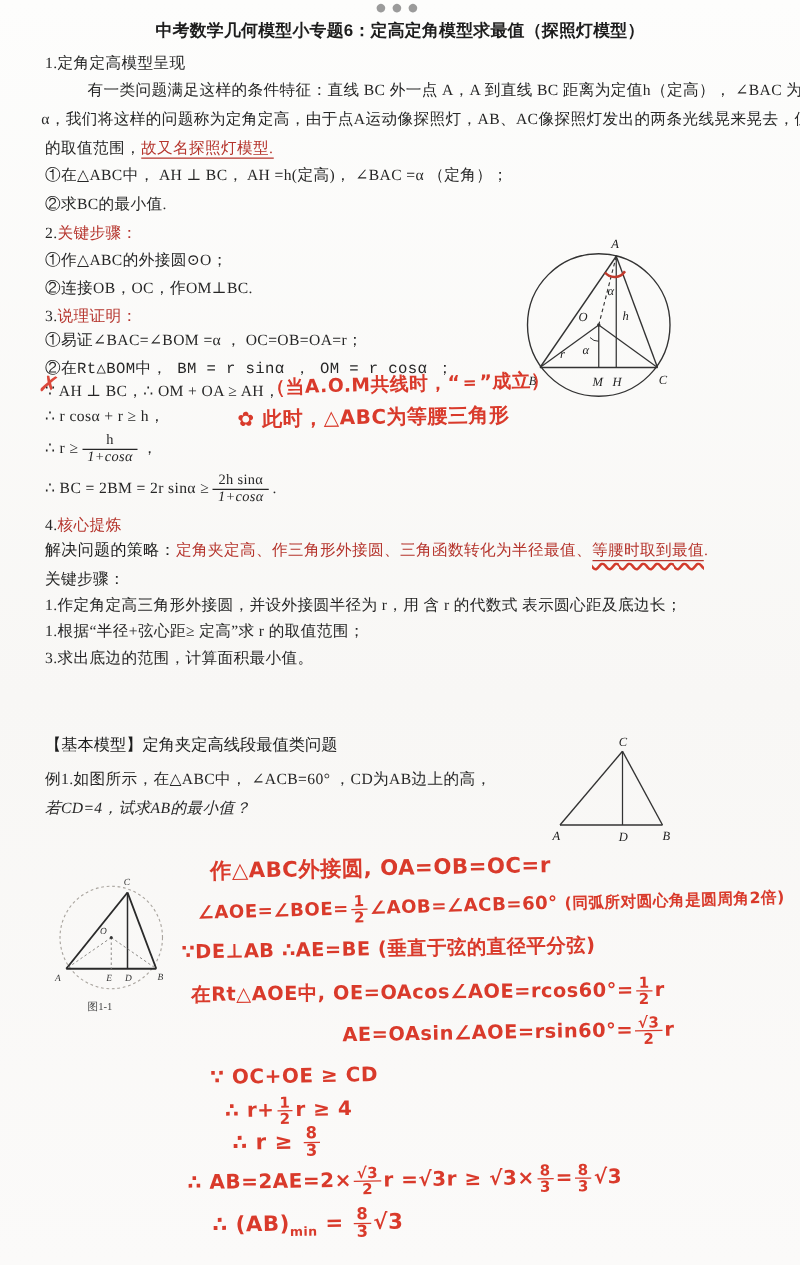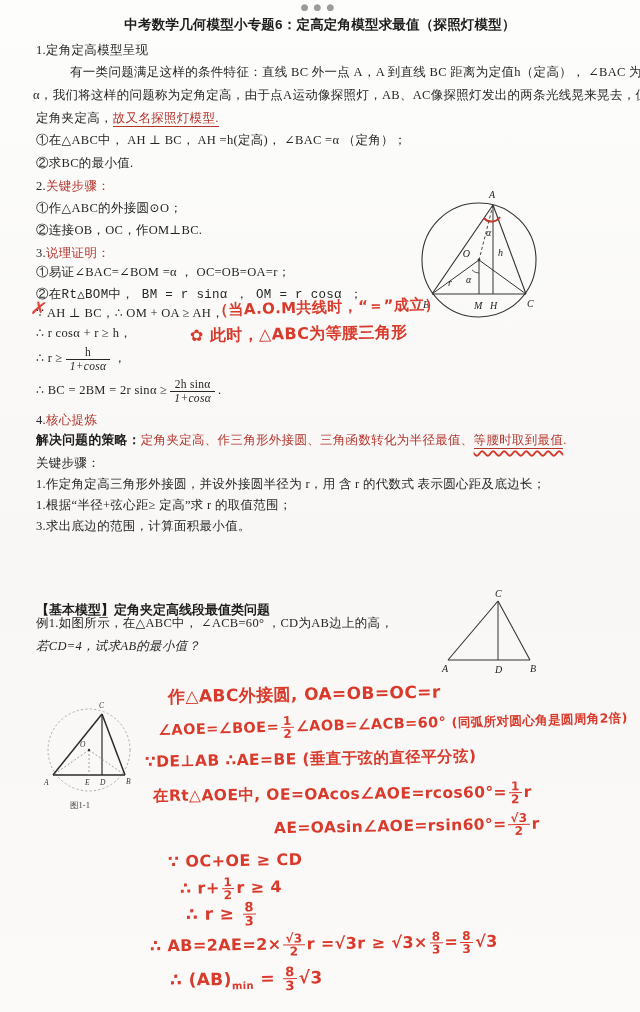--- a/index.html
+++ b/index.html
@@ -9,21 +9,21 @@
     background:linear-gradient(180deg,#fdfdfc 0%,#f8f7f5 55%,#fbfaf9 100%);
     font-family:"Liberation Serif","DejaVu Serif",serif;color:#262626;
   }
   .abs{position:absolute;white-space:nowrap;}
   .dots{width:100%;text-align:center;top:2px;left:0;color:#9b9b9b;font-size:9px;letter-spacing:5px;font-family:"DejaVu Sans",sans-serif;}
   .title{width:100%;text-align:center;top:16px;left:0;font-family:"Liberation Sans","DejaVu Sans",sans-serif;font-weight:bold;font-size:13.5px;color:#1d1d1d;letter-spacing:0.2px;}
   .pl{font-size:12.5px;letter-spacing:0.3px;}
   .red{color:#b5342c;}
   .rughl{border-bottom:1.4px solid #b5342c;padding-bottom:1px;}
   .wavy{border-bottom:1px solid #b5342c;text-decoration:underline wavy #d23b2c 2px;text-underline-offset:6px;padding-bottom:1px;}
-  .boldsans{font-family:"Liberation Sans","DejaVu Sans",sans-serif;font-weight:bold;font-size:12.8px;color:#1d1d1d;margin-top:14px;}
+  .boldsans{font-family:"Liberation Sans","DejaVu Sans",sans-serif;font-weight:normal;font-size:12.8px;color:#1d1d1d;}
   .frac{display:inline-block;text-align:center;vertical-align:middle;line-height:1.1;font-size:11.5px;margin:0 3px;}
   .frac .num{display:block;padding:0 4px;}
   .frac .den{display:block;border-top:1px solid #262626;padding:0 4px;font-style:italic;}
   
   .hw{position:absolute;color:#d93a2b;font-family:"DejaVu Sans",sans-serif;font-weight:700;font-size:16px;white-space:nowrap;letter-spacing:0.4px;transform:rotate(-1deg);}
   .hfrac{display:inline-block;text-align:center;vertical-align:middle;line-height:1;font-size:12px;margin:0 2px;}
   .hfrac .num{display:block;padding:0 2px;}
   .hfrac .den{display:block;border-top:1.6px solid #d93a2b;padding:0 2px;}
   .hw sub{font-size:10px;}
   .scribble{position:absolute;color:rgba(215,52,38,0.9);font-size:19px;font-family:"DejaVu Sans",sans-serif;font-weight:bold;transform:rotate(12deg);}
@@ -37,21 +37,21 @@
 
 <div class="page">
 
   <div class="abs dots">●●●</div>
 
   <div class="abs title">中考数学几何模型小专题6：定高定角模型求最值（探照灯模型）</div>
 
   <div class="abs pl" style="left:36px;top:42px;">1.定角定高模型呈现</div>
   <div class="abs pl" style="left:70px;top:64px;">有一类问题满足这样的条件特征：直线 BC 外一点 A，A 到直线 BC 距离为定值h（定高）， ∠BAC 为定角</div>
   <div class="abs pl" style="left:33px;top:87px;">α，我们将这样的问题称为定角定高，由于点A运动像探照灯，AB、AC像探照灯发出的两条光线晃来晃去，但夹角</div>
-  <div class="abs pl" style="left:36px;top:110px;"><span>定角夹定高，</span><span class="red rughl">故又名探照灯模型.</span></div>
+  <div class="abs pl" style="left:36px;top:110px;"><span>的取值范围，</span><span class="red rughl">故又名探照灯模型.</span></div>
   <div class="abs pl" style="left:36px;top:132px;">①在△ABC中， AH ⊥ BC， AH =h(定高)， ∠BAC =α （定角）；</div>
   <div class="abs pl" style="left:36px;top:155px;">②求BC的最小值.</div>
 
   <div class="abs pl" style="left:36px;top:178px;"><span>2.</span><span class="red">关键步骤：</span></div>
   <div class="abs pl" style="left:36px;top:200px;">①作△ABC的外接圆⊙O；</div>
   <div class="abs pl" style="left:36px;top:222px;">②连接OB，OC，作OM⊥BC.</div>
 
   <div class="abs pl" style="left:36px;top:245px;"><span>3.</span><span class="red">说理证明：</span></div>
   <div class="abs pl" style="left:36px;top:264px;">①易证∠BAC=∠BOM =α ， OC=OB=OA=r；</div>
   <div class="abs pl" style="left:36px;top:286px;font-family:Liberation Mono, monospace;">②在Rt△BOM中， BM = r sinα ， OM = r cosα ；</div>

